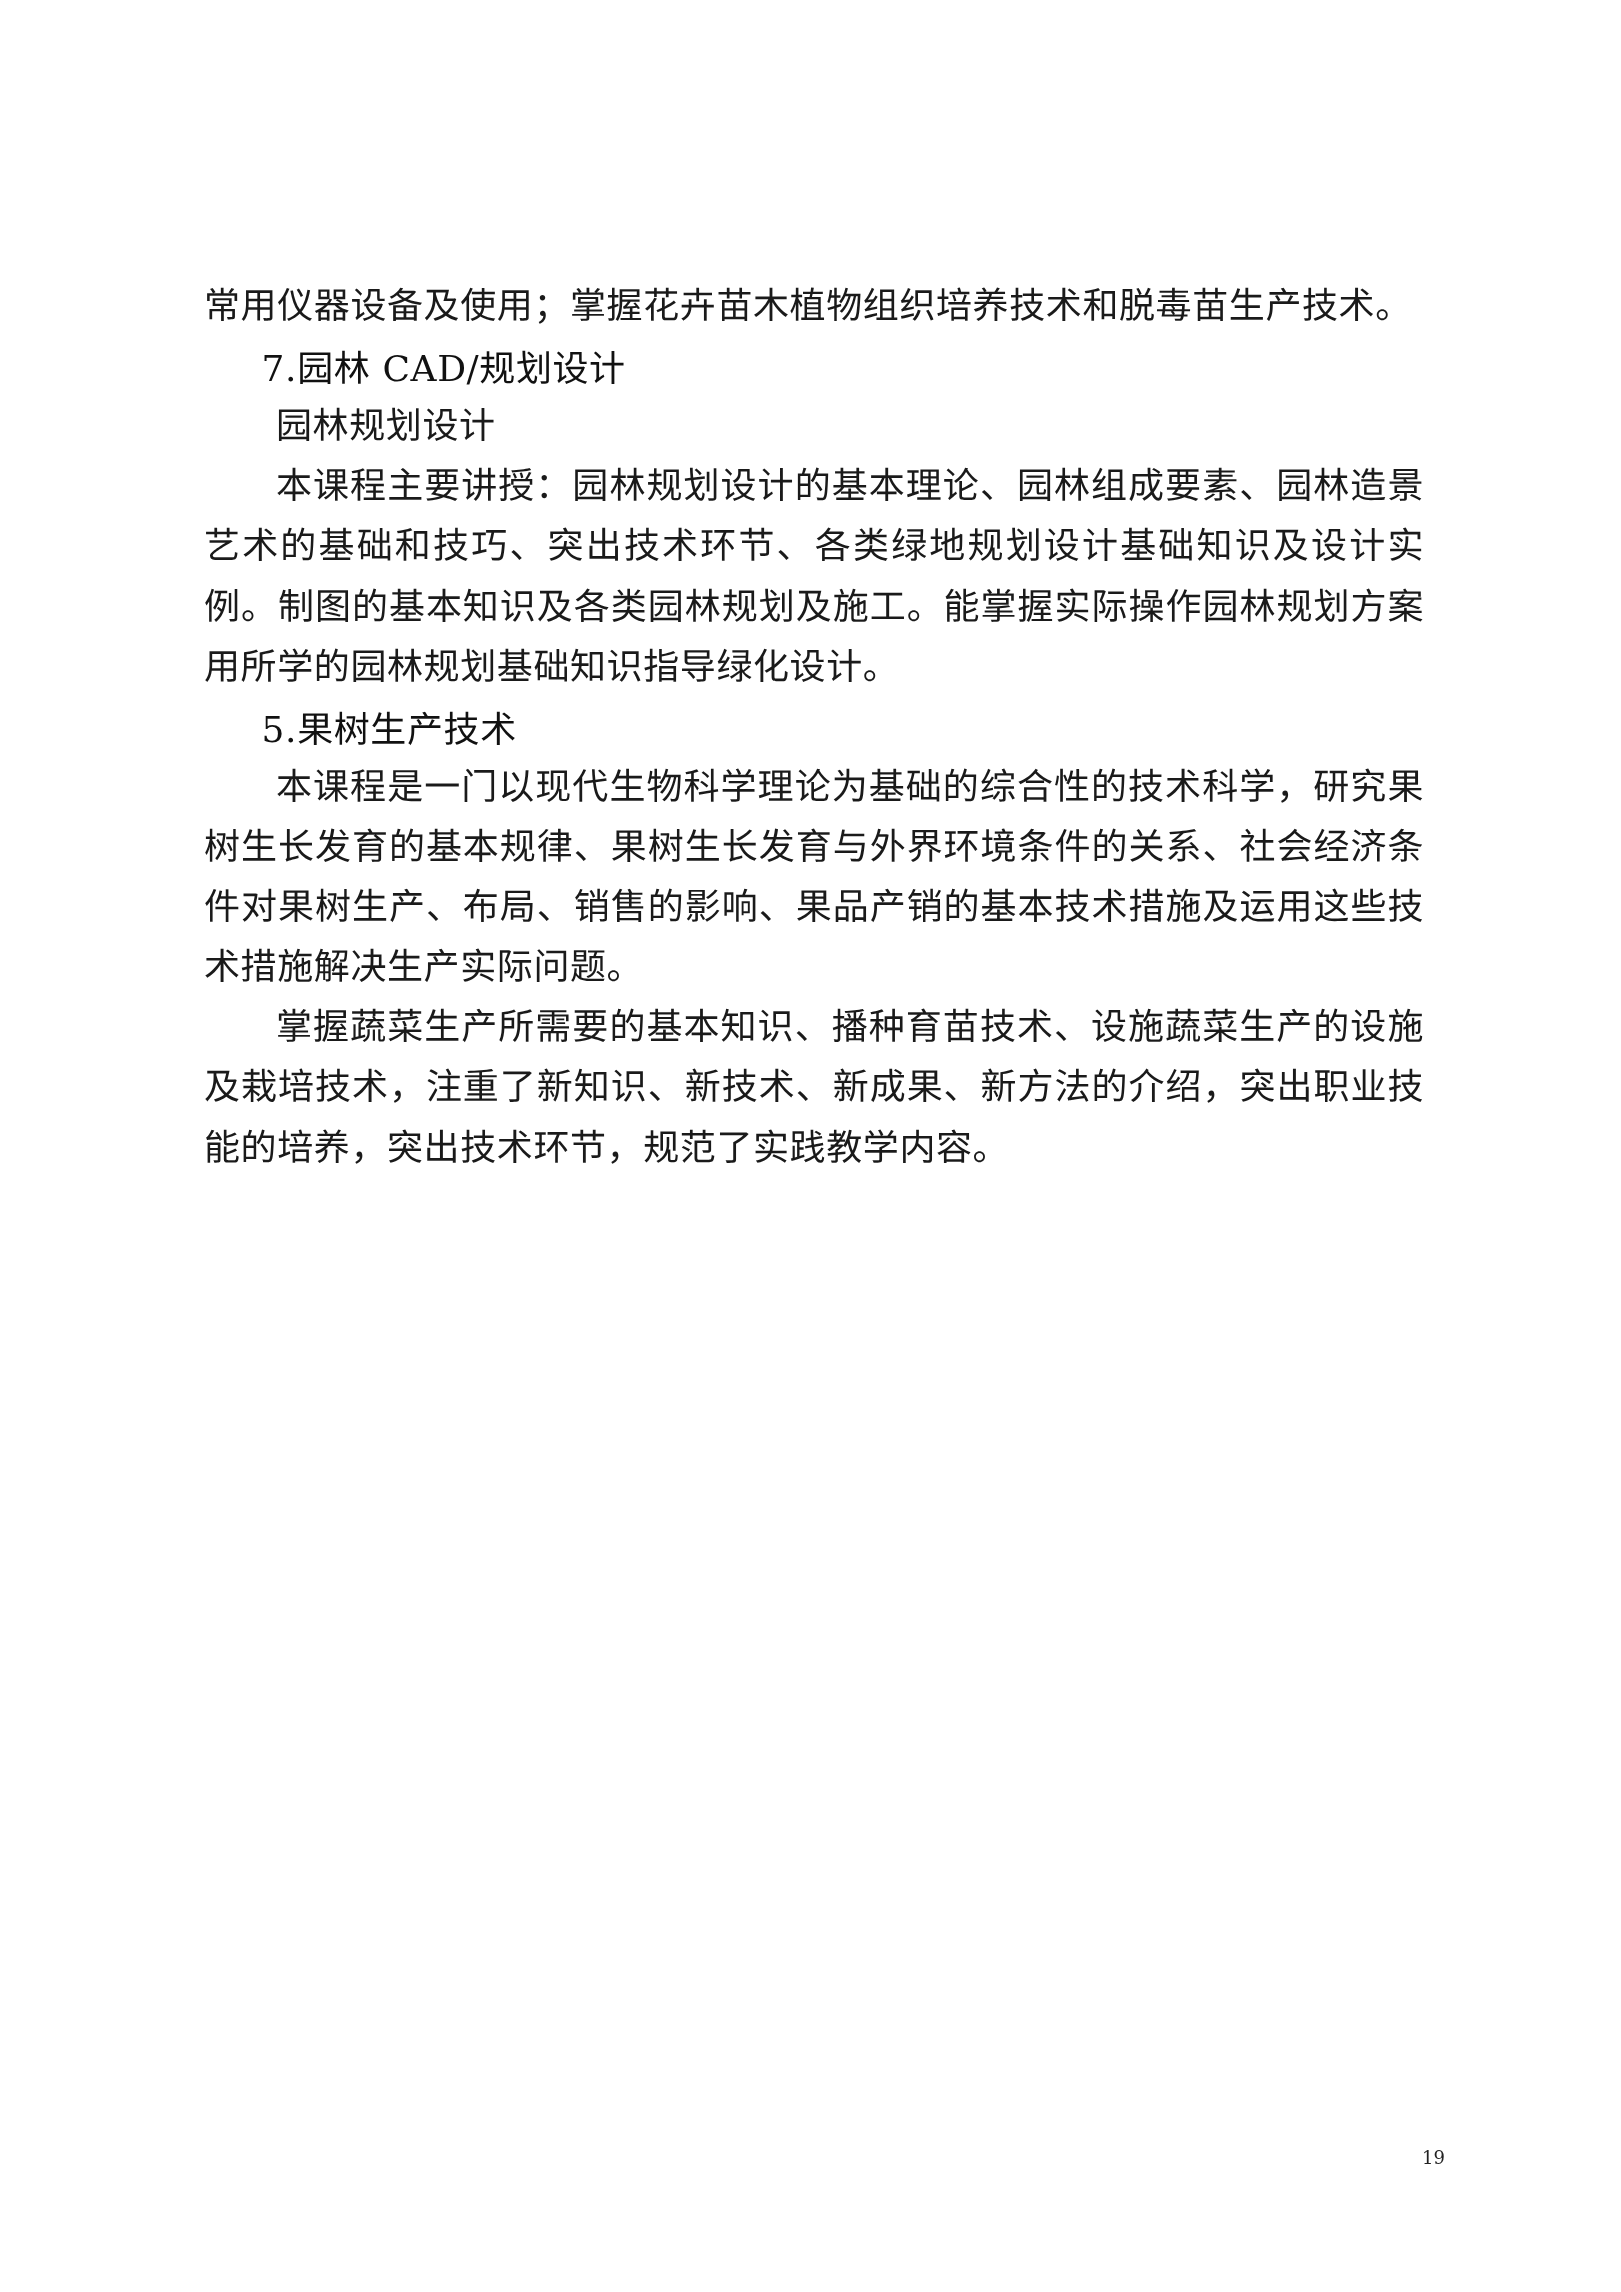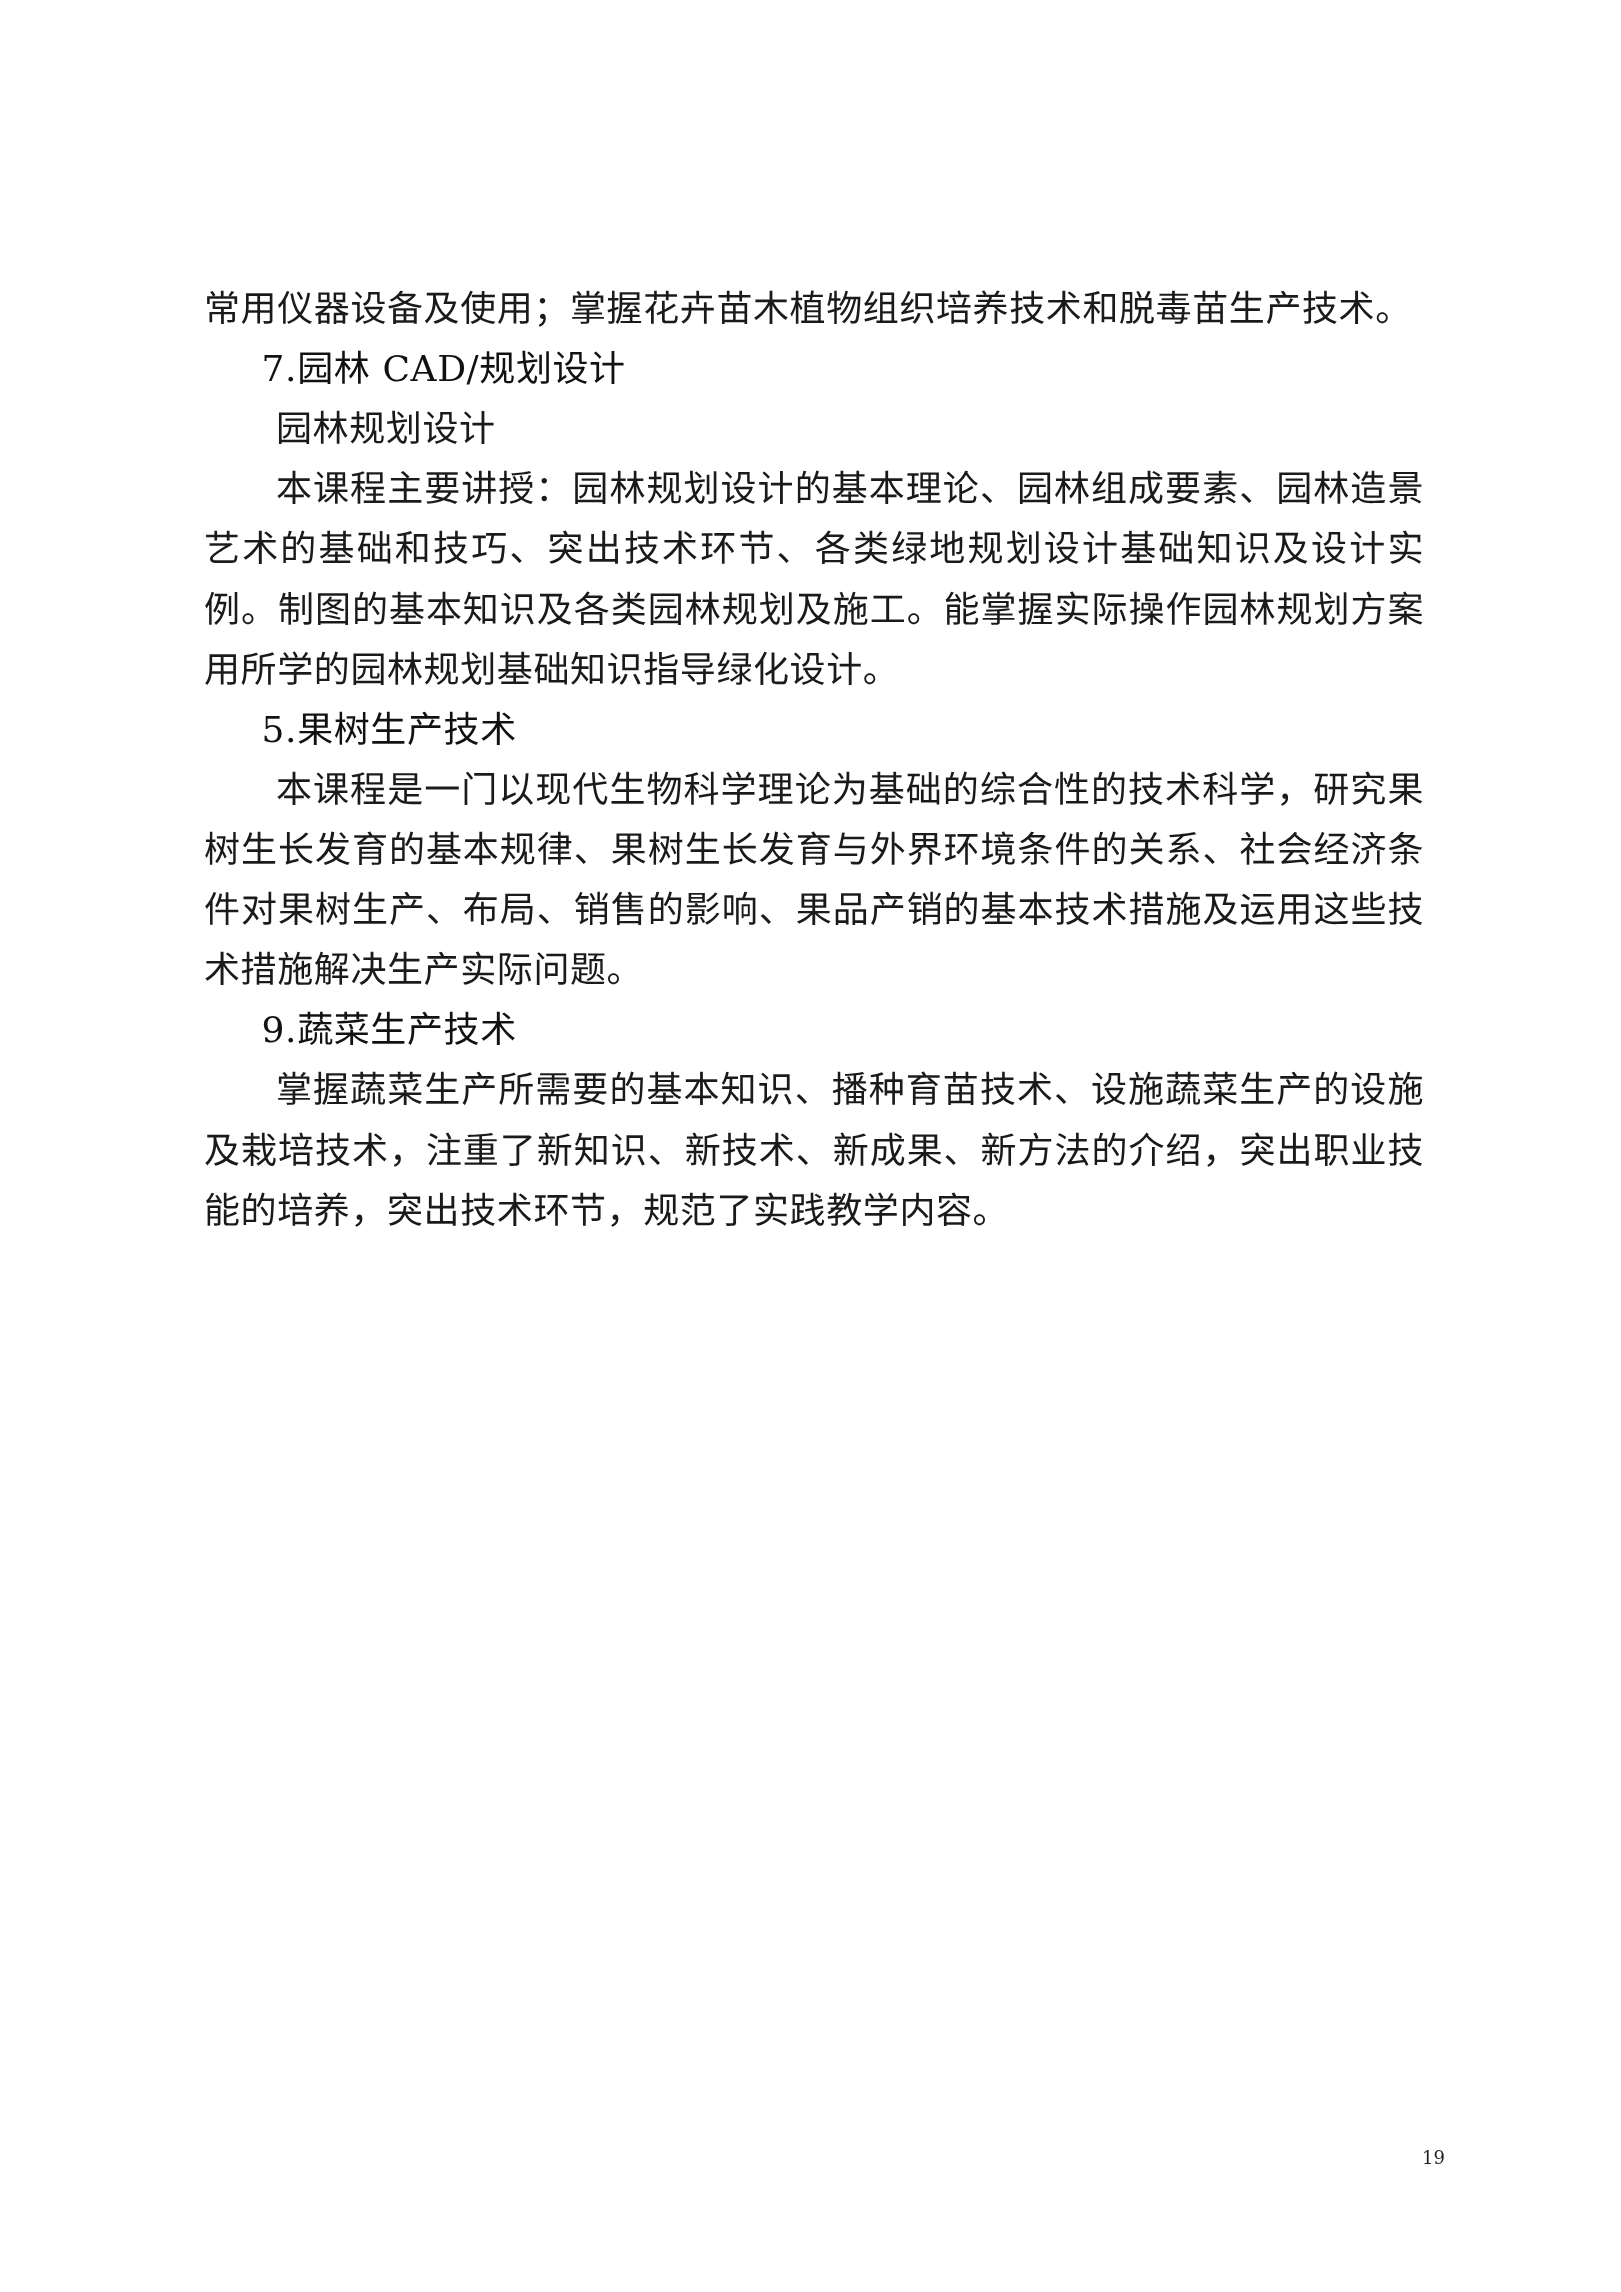--- a/index.html
+++ b/index.html
@@ -17,21 +17,21 @@
     box-sizing: border-box;
     overflow: hidden;
   }
   .content {
     position: absolute;
     left: 204px;
     top: 279px;
     width: 1220px;
   }
   .para {
-    font-family: Liberation Serif, serif;
+    font-family: Liberation Mono, monospace;
     font-size: 36px;
     line-height: 1.67;
     color: #1a1a1a;
     text-align: justify;
     text-justify: inter-ideograph;
     margin: 0 0 0 0;
     letter-spacing: 0.6px;
   }
   .para.indent {
     text-indent: 2em;
@@ -68,21 +68,20 @@
 
 
     <p class="para indent">园林规划设计</p>
 
     <p class="para indent">本课程主要讲授：园林规划设计的基本理论、园林组成要素、园林造景艺术的基础和技巧、突出技术环节、各类绿地规划设计基础知识及设计实例。制图的基本知识及各类园林规划及施工。能掌握实际操作园林规划方案用所学的园林规划基础知识指导绿化设计。</p>
 
     <h2 class="heading">5.果树生产技术</h2>
 
     <p class="para indent">本课程是一门以现代生物科学理论为基础的综合性的技术科学，研究果树生长发育的基本规律、果树生长发育与外界环境条件的关系、社会经济条件对果树生产、布局、销售的影响、果品产销的基本技术措施及运用这些技术措施解决生产实际问题。</p>
 
-    <h2 class="heading">9.蔬菜生产技术</h2>
 
     <p class="para indent">掌握蔬菜生产所需要的基本知识、播种育苗技术、设施蔬菜生产的设施及栽培技术，注重了新知识、新技术、新成果、新方法的介绍，突出职业技能的培养，突出技术环节，规范了实践教学内容。</p>
 
   </div>
 
   <div class="page-number">19</div>
 
 </div>
 
 

